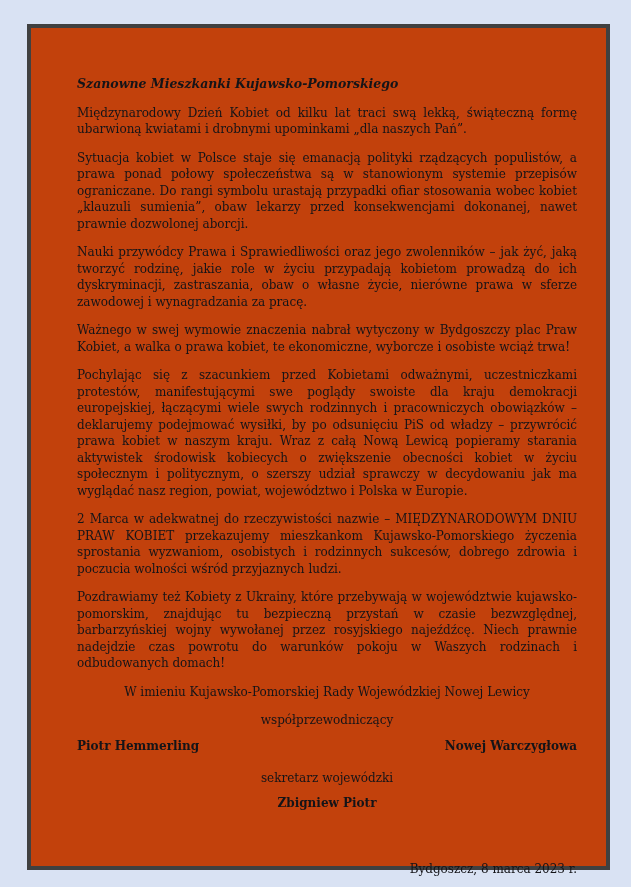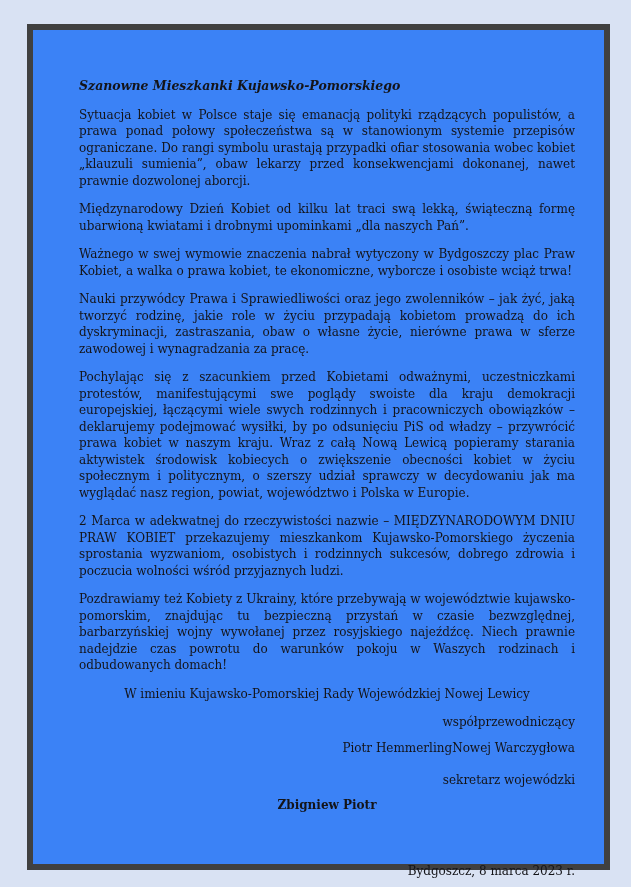--- a/index.html
+++ b/index.html
@@ -11,23 +11,23 @@
     font-family: "DejaVu Serif", "Liberation Serif", serif;
     color: #141418;
     overflow: hidden;
   }
   .sheet-frame {
     position: absolute;
     left: 27px;
     top: 24px;
     right: 21px;
     bottom: 17px;
-    border: 6px solid #404040;
+    border: 4px solid #404040;
     box-sizing: border-box;
-    background: #3b82f6;
+    background: #c2410c;
   }
   .content {
     position: absolute;
     top: 48px;
     left: 46px;
     right: 29px;
     font-size: 12px;
     line-height: 16.5px;
   }
   .salutation {
@@ -40,27 +40,27 @@
   p.body-par {
     margin: 0 0 12px 0;
     text-align: justify;
     text-justify: inter-word;
   }
   .closing-line {
     margin: 0 0 12px 0;
     text-align: center;
   }
   .center-line {
-    text-align: right;
+    text-align: center;
     margin: 0 0 9px 0;
   }
   .sig-row {
     display: flex;
-    justify-content: flex-end;
-    font-weight: normal;
+    justify-content: space-between;
+    font-weight: bold;
     margin: 0 0 14px 0;
   }
   .center-line.secretary { margin: 16px 0 8px 0; }
   .center-bold {
     text-align: center;
     font-weight: bold;
     margin: 0;
   }
   .dateline {
     margin-top: 50px;
@@ -69,24 +69,24 @@
   }
 </style>
 </head>
 <body>
 
 <div class="sheet-frame">
   <div class="content">
 
     <p class="salutation">Szanowne Mieszkanki Kujawsko-Pomorskiego</p>
 
+    <p class="body-par">Międzynarodowy Dzień Kobiet od kilku lat traci swą lekką, świąteczną formę ubarwioną kwiatami i drobnymi upominkami „dla naszych Pań”.</p>
     <p class="body-par">Sytuacja kobiet w Polsce staje się emanacją polityki rządzących populistów, a prawa ponad połowy społeczeństwa są w stanowionym systemie przepisów ograniczane. Do rangi symbolu urastają przypadki ofiar stosowania wobec kobiet „klauzuli sumienia”, obaw lekarzy przed konsekwencjami dokonanej, nawet prawnie dozwolonej aborcji.</p>
-    <p class="body-par">Międzynarodowy Dzień Kobiet od kilku lat traci swą lekką, świąteczną formę ubarwioną kwiatami i drobnymi upominkami „dla naszych Pań”.</p>
+    <p class="body-par">Nauki przywódcy Prawa i Sprawiedliwości oraz jego zwolenników – jak żyć, jaką tworzyć rodzinę, jakie role w życiu przypadają kobietom prowadzą do ich dyskryminacji, zastraszania, obaw o własne życie, nierówne prawa w sferze zawodowej i wynagradzania za pracę.</p>
     <p class="body-par">Ważnego w swej wymowie znaczenia nabrał wytyczony w Bydgoszczy plac Praw Kobiet, a walka o prawa kobiet, te ekonomiczne, wyborcze i osobiste wciąż trwa!</p>
-    <p class="body-par">Nauki przywódcy Prawa i Sprawiedliwości oraz jego zwolenników – jak żyć, jaką tworzyć rodzinę, jakie role w życiu przypadają kobietom prowadzą do ich dyskryminacji, zastraszania, obaw o własne życie, nierówne prawa w sferze zawodowej i wynagradzania za pracę.</p>
     <p class="body-par">Pochylając się z szacunkiem przed Kobietami odważnymi, uczestniczkami protestów, manifestującymi swe poglądy swoiste dla kraju demokracji europejskiej, łączącymi wiele swych rodzinnych i pracowniczych obowiązków – deklarujemy podejmować wysiłki, by po odsunięciu PiS od władzy – przywrócić prawa kobiet w naszym kraju. Wraz z całą Nową Lewicą popieramy starania aktywistek środowisk kobiecych o zwiększenie obecności kobiet w życiu społecznym i politycznym, o szerszy udział sprawczy w decydowaniu jak ma wyglądać nasz region, powiat, województwo i Polska w Europie.</p>
     <p class="body-par">2 Marca w adekwatnej do rzeczywistości nazwie – MIĘDZYNARODOWYM DNIU PRAW KOBIET przekazujemy mieszkankom Kujawsko-Pomorskiego życzenia sprostania wyzwaniom, osobistych i rodzinnych sukcesów, dobrego zdrowia i poczucia wolności wśród przyjaznych ludzi.</p>
     <p class="body-par">Pozdrawiamy też Kobiety z Ukrainy, które przebywają w województwie kujawsko-pomorskim, znajdując tu bezpieczną przystań w czasie bezwzględnej, barbarzyńskiej wojny wywołanej przez rosyjskiego najeźdźcę. Niech prawnie nadejdzie czas powrotu do warunków pokoju w Waszych rodzinach i odbudowanych domach!</p>
 
     <p class="closing-line">W imieniu Kujawsko-Pomorskiej Rady Wojewódzkiej Nowej Lewicy</p>
 
     <p class="center-line">współprzewodniczący</p>
 
     <div class="sig-row">
       <span>Piotr Hemmerling</span>

